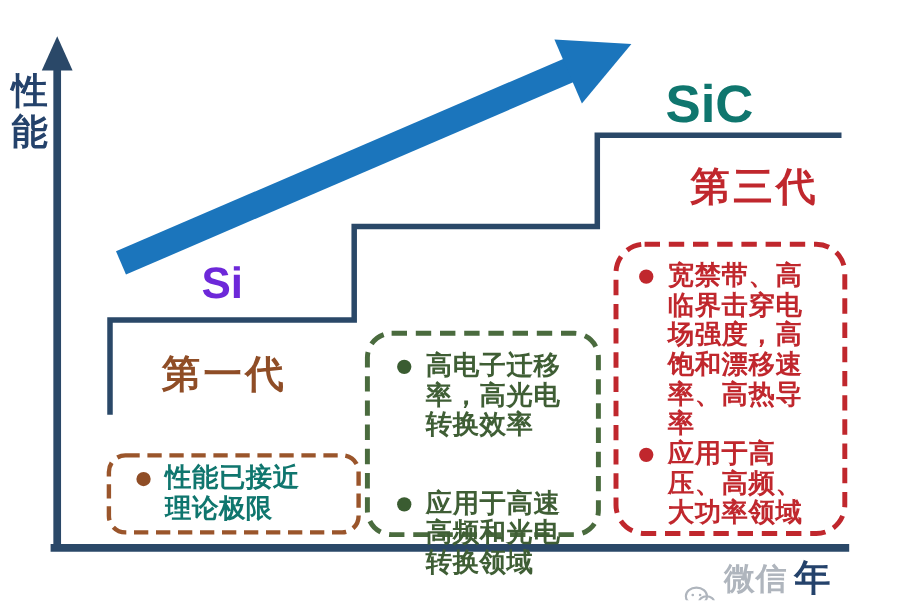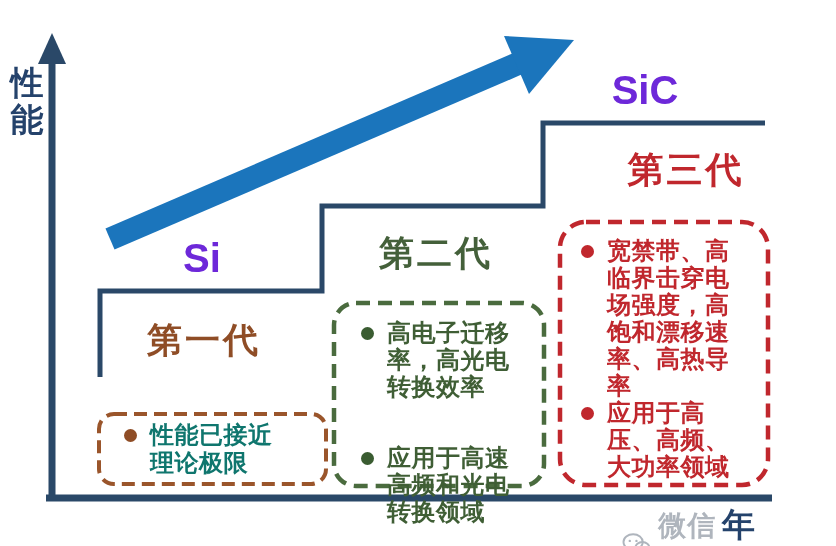--- a/index.html
+++ b/index.html
@@ -13,21 +13,21 @@
     left:6px;top:64px;width:42px;text-align:center;
     font-size:33px;line-height:37px;font-weight:bold;color:#24426B;
   }
   .xlabel{
     left:722px;top:503px;font-size:33px;font-weight:bold;color:#24426B;
     letter-spacing:2px;z-index:6;
   }
   .mat{font-weight:bold;text-align:center;}
   .mat-si   {left:150px;top:236px;width:104px;font-size:40px;color:#6d28d9;}
   .mat-gaas {left:362px;top:152px;width:140px;font-size:41px;color:#44603A;font-weight:600;}
-  .mat-sic  {left:595px;top:68px; width:100px;font-size:40px;color:#6d28d9;}
+  .mat-sic  {left:595px;top:68px; width:100px;font-size:48px;color:#0f766e;}
   .gen{font-weight:bold;text-align:center;letter-spacing:3px;}
   .gen-1{left:132px;top:317px;width:144px;font-size:35px;color:#8F4D26;}
   .gen-2{left:364px;top:230px;width:144px;font-size:35px;color:#44603A;}
   .gen-3{left:610px;top:146px;width:152px;font-size:36px;color:#C0272D;}
   .boxtext{display:flex;flex-direction:column;z-index:3;}
   .box-1{left:99px; top:414px;width:227px;height:70px; justify-content:center;padding-left:16px;box-sizing:border-box;}
   .box-2{left:334px;top:303px;width:210px;height:183px;padding:16px 6px 6px 18px;box-sizing:border-box;gap:44px;}
   .box-3{left:560px;top:222px;width:208px;height:263px;padding:15px 4px 6px 12px;box-sizing:border-box;}
   .point-row{display:flex;align-items:flex-start;}
   .dot{flex:0 0 auto;width:13px;height:13px;border-radius:50%;margin:8px 13px 0 9px;}
@@ -66,21 +66,20 @@
     <rect x="560" y="222" width="208" height="263" rx="26" fill="none" stroke="#C0272D" stroke-width="4.5" stroke-dasharray="14 8"></rect>
   </svg>
 
   <div class="abs ylabel">性能</div>
   <div class="abs xlabel">年代</div>
 
   <div class="abs mat mat-si">Si</div>
   <div class="abs mat mat-sic">SiC</div>
 
   <div class="abs gen gen-1">第一代</div>
-  <div class="abs gen gen-2">第二代</div>
   <div class="abs gen gen-3">第三代</div>
 
   <div class="abs boxtext box-1">
     <div class="point-row">
       <span class="dot dot-brown"></span>
       <span class="point-text">性能已接近理论极限</span>
     </div>
   </div>
 
   <div class="abs boxtext box-2">

